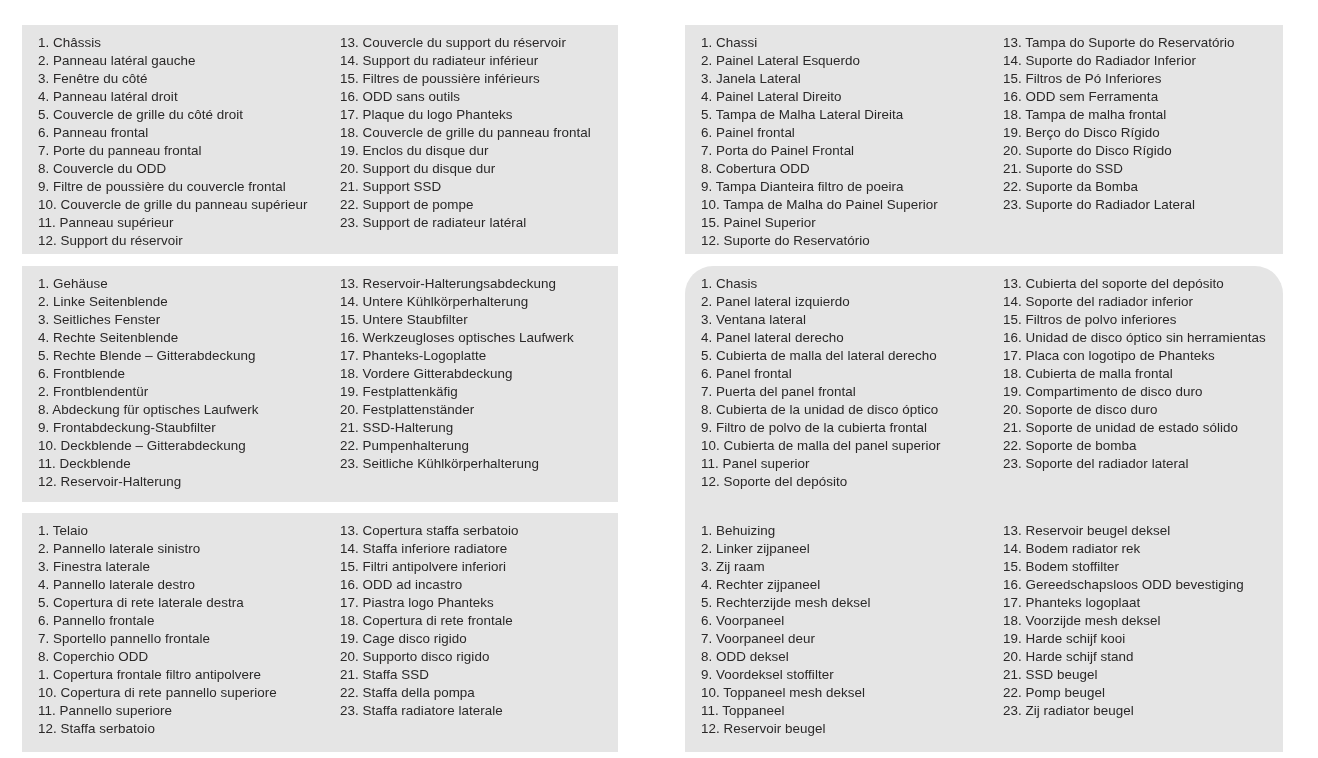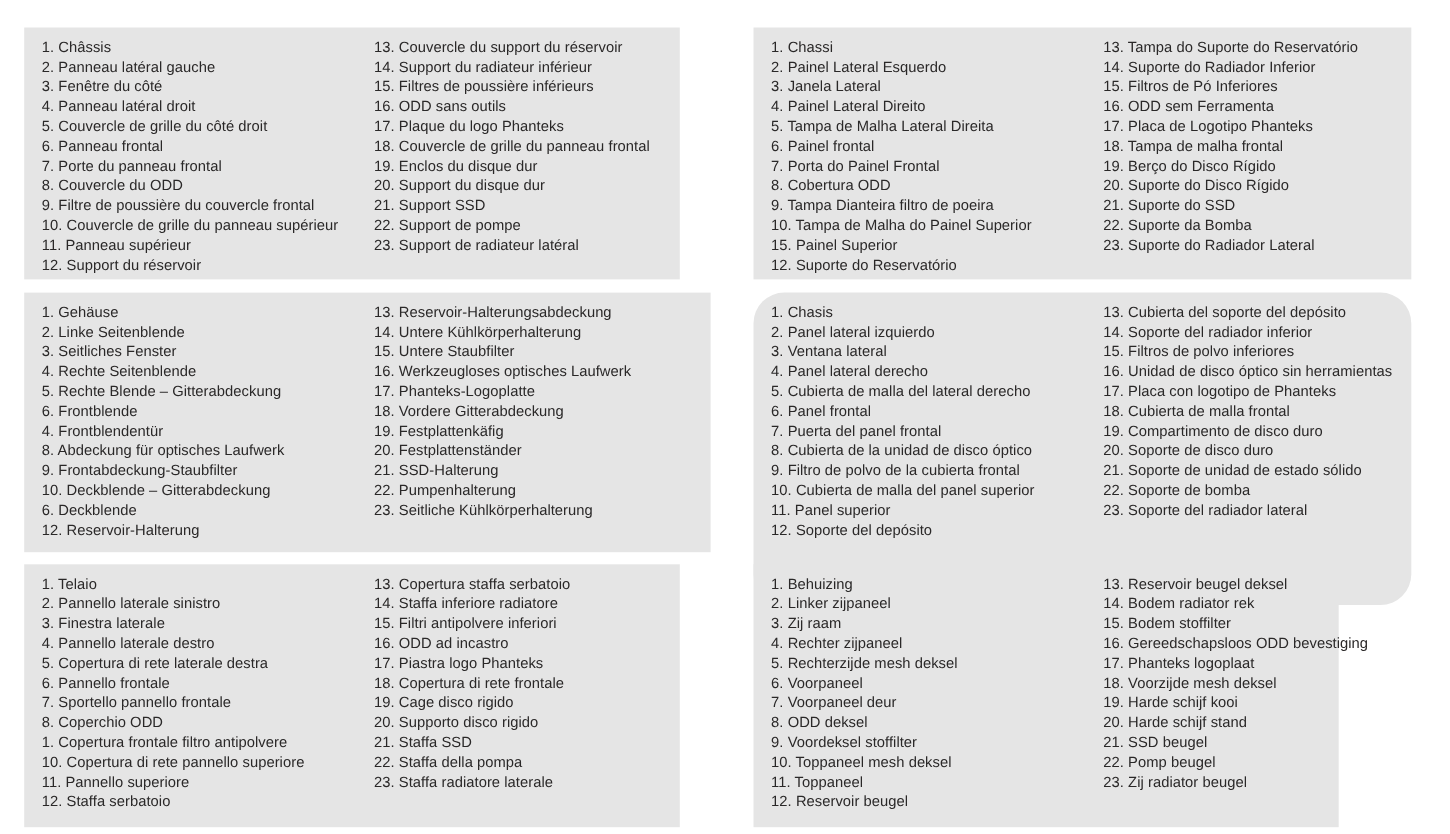--- a/index.html
+++ b/index.html
@@ -18,24 +18,24 @@
     width:1318px;height:758px;
     background:var(--page-bg);
     overflow:hidden;
   }
   .panel{
     position:absolute;
     background:var(--panel-bg);
   }
   .pos-0{left:22px;top:25px;width:596px;height:229px;text-decoration:underline;}
   .pos-1{left:685px;top:25px;width:598px;height:229px;}
-  .pos-2{left:22px;top:266px;width:596px;height:236px;padding-left:28px;}
+  .pos-2{left:22px;top:266px;width:596px;height:236px;}
   .pos-3{left:685px;top:266px;width:598px;height:284px;border-radius:28px;}
   .pos-4{left:22px;top:513px;width:596px;height:239px;}
-  .pos-5{left:685px;top:513px;width:532px;height:239px;}
+  .pos-5{left:685px;top:513px;width:598px;height:239px;}
 
   .col{
     list-style:none;margin:0;padding:0;
     position:absolute;top:9px;
   }
   .c1{left:16px;}
   .c2{left:318px;}
   .col li{
     font-size:13.4px;
     line-height:18px;
@@ -92,43 +92,42 @@
         <li>9. Tampa Dianteira filtro de poeira</li>
         <li>10. Tampa de Malha do Painel Superior</li>
         <li>15. Painel Superior</li>
         <li>12. Suporte do Reservatório</li>
       </ul>
     <ul class="col c2">
         <li>13. Tampa do Suporte do Reservatório</li>
         <li>14. Suporte do Radiador Inferior</li>
         <li>15. Filtros de Pó Inferiores</li>
         <li>16. ODD sem Ferramenta</li>
-        <li>17. Placa de Logotipo Phanteks</li>
         <li>18. Tampa de malha frontal</li>
         <li>19. Berço do Disco Rígido</li>
         <li>20. Suporte do Disco Rígido</li>
         <li>21. Suporte do SSD</li>
         <li>22. Suporte da Bomba</li>
         <li>23. Suporte do Radiador Lateral</li>
       </ul>
   </section>
 
   <section class="panel pos-2">
     <ul class="col c1">
         <li>1. Gehäuse</li>
         <li>2. Linke Seitenblende</li>
         <li>3. Seitliches Fenster</li>
         <li>4. Rechte Seitenblende</li>
         <li>5. Rechte Blende – Gitterabdeckung</li>
         <li>6. Frontblende</li>
-        <li>4. Frontblendentür</li>
+        <li>2. Frontblendentür</li>
         <li>8. Abdeckung für optisches Laufwerk</li>
         <li>9. Frontabdeckung-Staubfilter</li>
         <li>10. Deckblende – Gitterabdeckung</li>
-        <li>6. Deckblende</li>
+        <li>11. Deckblende</li>
         <li>12. Reservoir-Halterung</li>
       </ul>
     <ul class="col c2">
         <li>13. Reservoir-Halterungsabdeckung</li>
         <li>14. Untere Kühlkörperhalterung</li>
         <li>15. Untere Staubfilter</li>
         <li>16. Werkzeugloses optisches Laufwerk</li>
         <li>17. Phanteks-Logoplatte</li>
         <li>18. Vordere Gitterabdeckung</li>
         <li>19. Festplattenkäfig</li>

